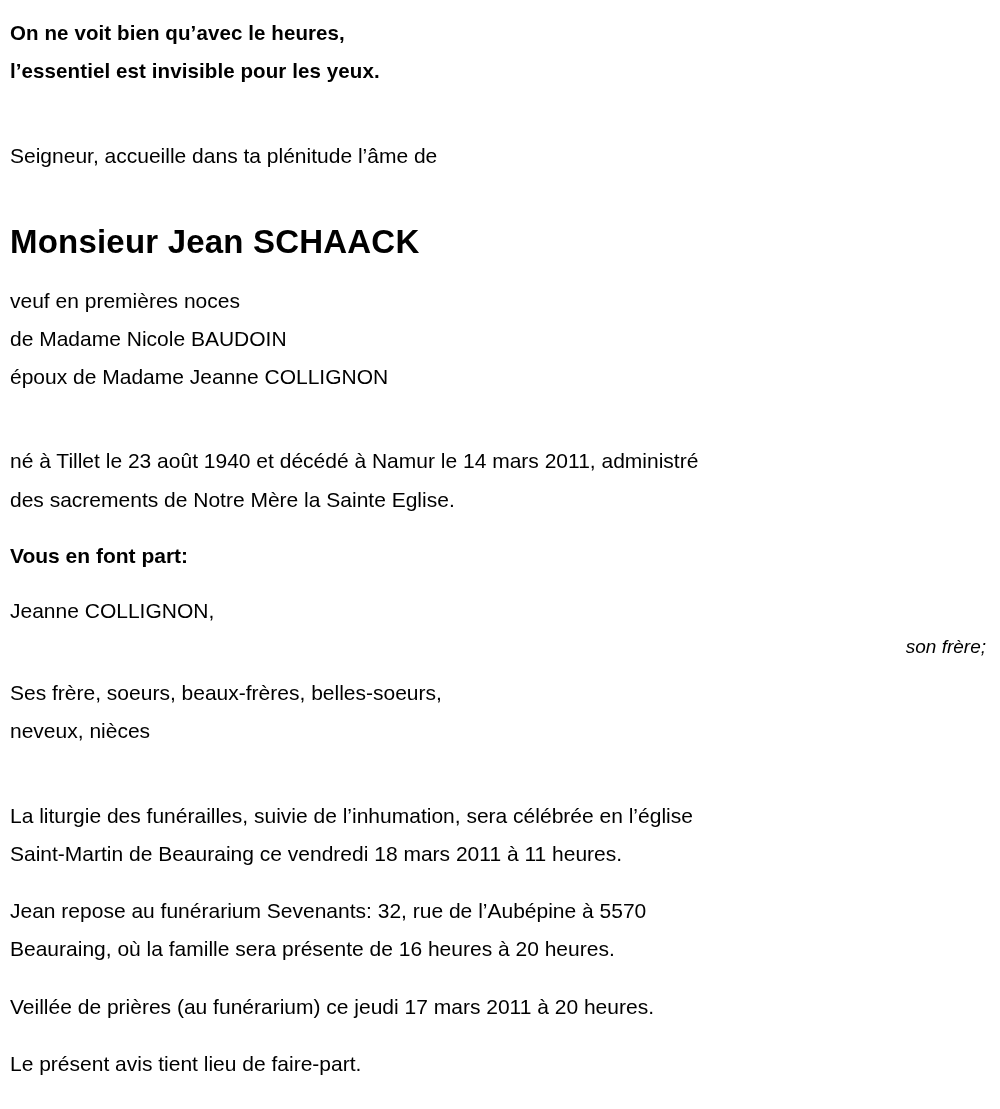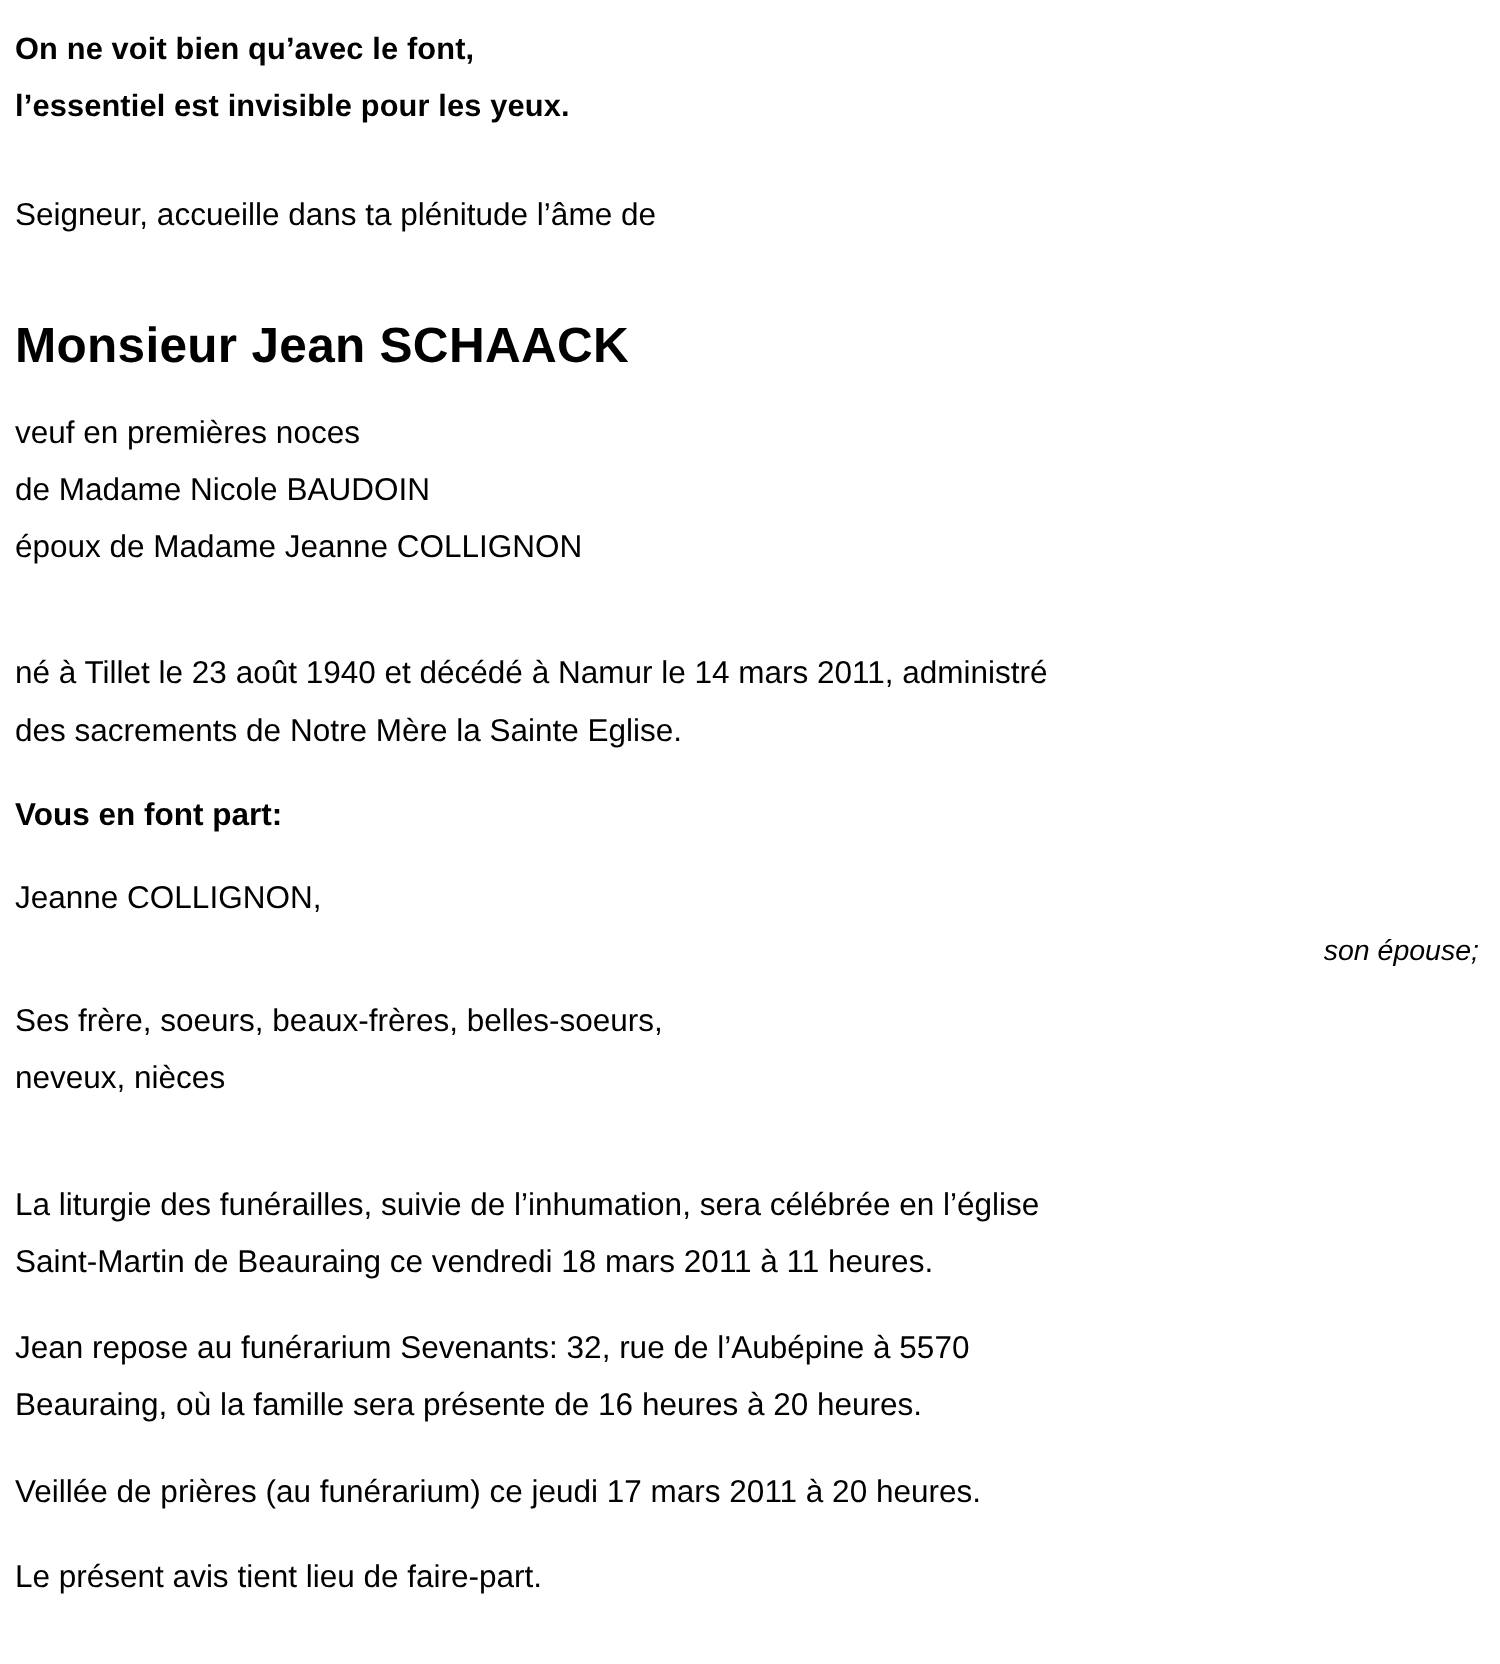--- a/index.html
+++ b/index.html
@@ -36,21 +36,21 @@
   
   .para {
     font-size: 21px;
     line-height: 38.5px;
     font-weight: normal;
   }
   .para .line { white-space: pre; }
 
   
   .invocation {
-    margin-top: 35px;
+    margin-top: 47px;
   }
 
   
   .deceased-name {
     font-weight: bold;
     font-size: 33px;
     line-height: 40px;
     margin-top: 46px;
     letter-spacing: 0.2px;
     white-space: pre;
@@ -108,21 +108,21 @@
   .closing {
     margin-top: 19px;
   }
 </style>
 </head>
 <body>
 
 <div class="notice">
 
   <div class="quote">
-    <div class="line">On ne voit bien qu’avec le font,</div>
+    <div class="line">On ne voit bien qu’avec le heures,</div>
     <div class="line">l’essentiel est invisible pour les yeux.</div>
   </div>
 
   <div class="para invocation">
     <div class="line">Seigneur, accueille dans ta plénitude l’âme de</div>
   </div>
 
   <div class="deceased-name">Monsieur Jean SCHAACK</div>
 
   <div class="para relations">
@@ -135,21 +135,21 @@
     <div class="line">né à Tillet le 23 août 1940 et décédé à Namur le 14 mars 2011, administré</div>
     <div class="line">des sacrements de Notre Mère la Sainte Eglise.</div>
   </div>
 
   <div class="para announce-intro">
     <div class="line">Vous en font part:</div>
   </div>
 
   <div class="para widow-block">
     <div class="line">Jeanne COLLIGNON,</div>
-    <div class="role-italic">son épouse;</div>
+    <div class="role-italic">son frère;</div>
   </div>
 
   <div class="para survivors">
     <div class="line">Ses frère, soeurs, beaux-frères, belles-soeurs,</div>
     <div class="line">neveux, nièces</div>
   </div>
 
   <div class="para ceremony">
     <div class="line">La liturgie des funérailles, suivie de l’inhumation, sera célébrée en l’église</div>
     <div class="line">Saint-Martin de Beauraing ce vendredi 18 mars 2011 à 11 heures.</div>

